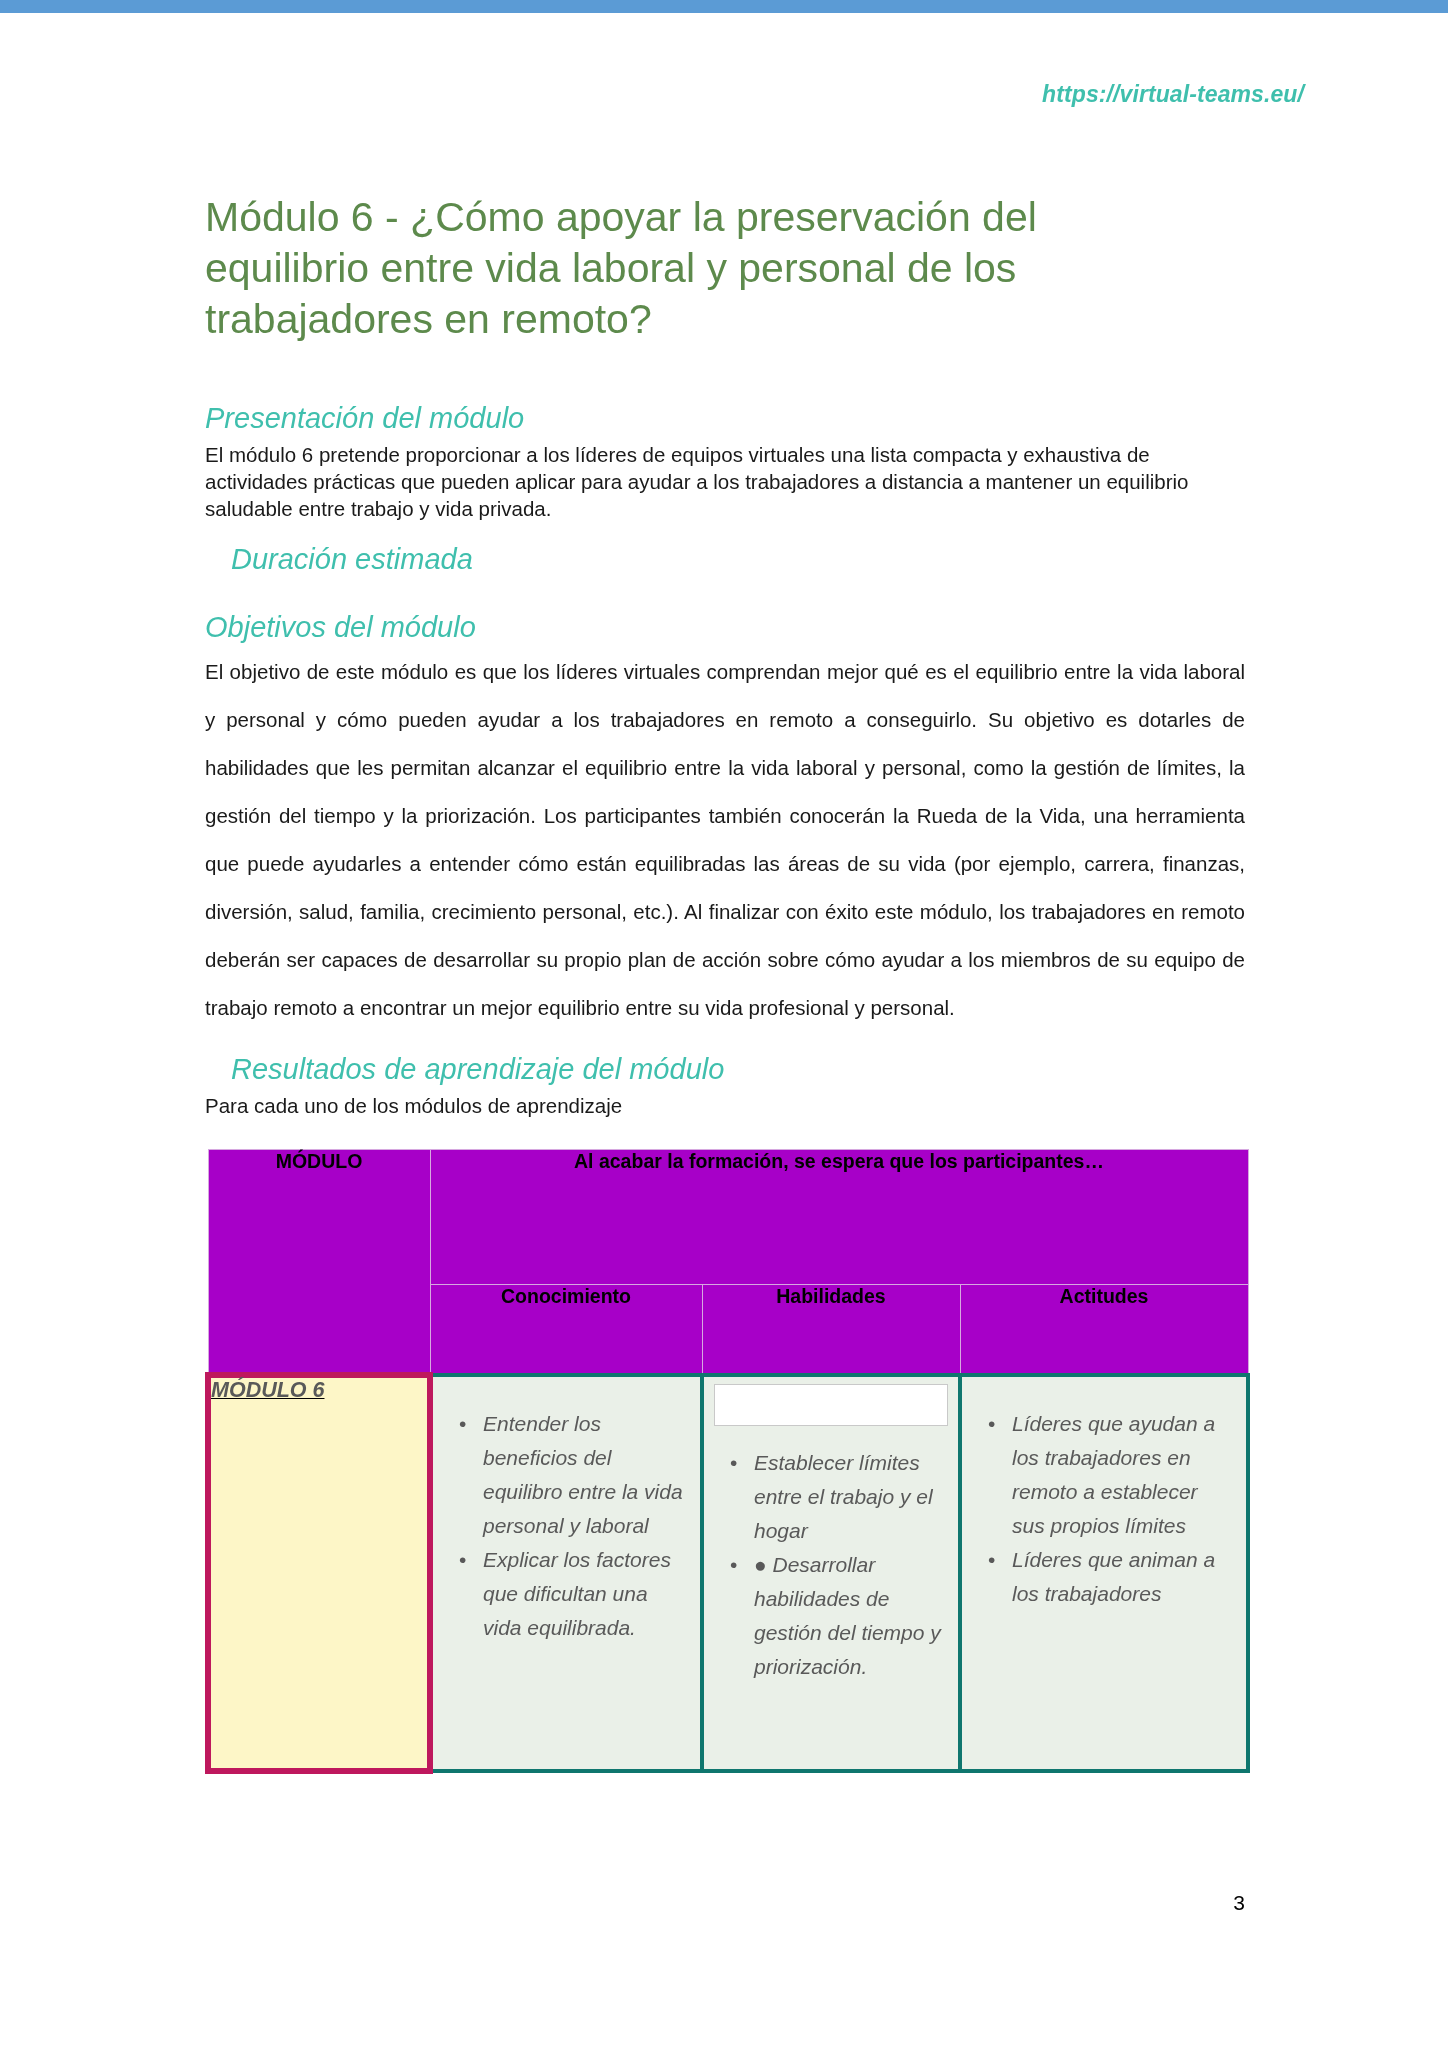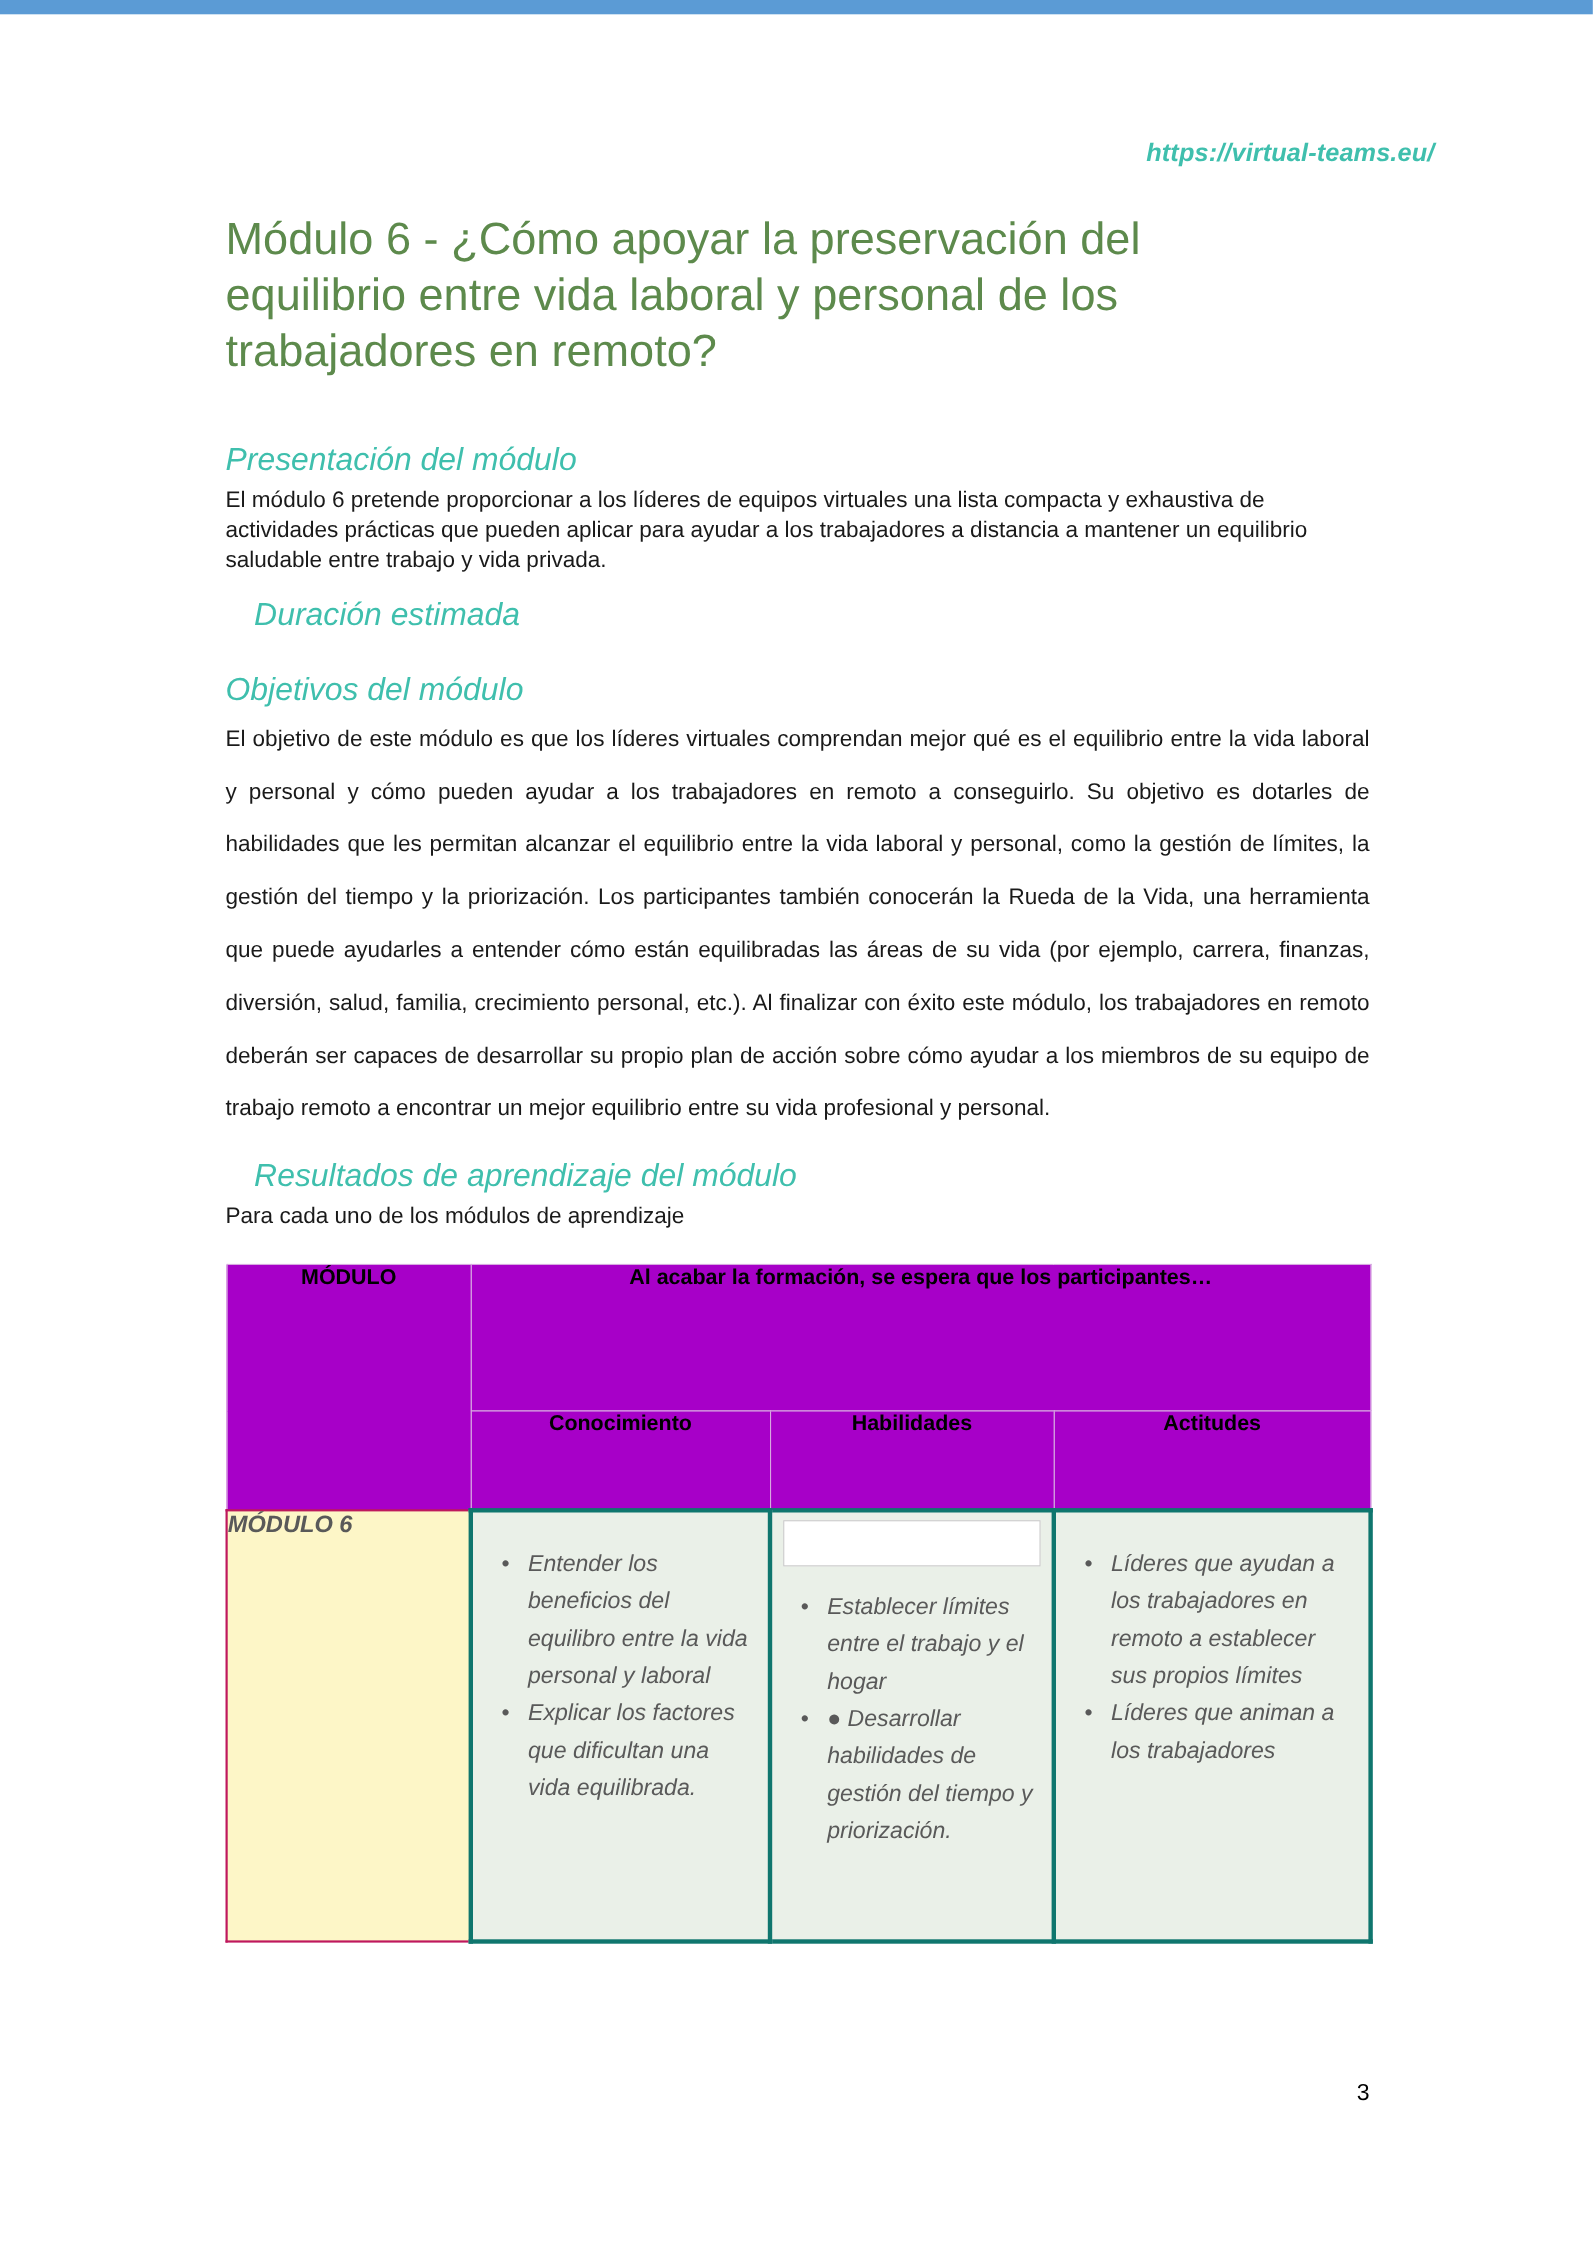--- a/index.html
+++ b/index.html
@@ -130,21 +130,20 @@
   .site-url {
     position: absolute;
     right: 144px;
     top: 48px;
     color: #3fbfad;
     font-style: italic;
     font-weight: bold;
     font-size: 23px;
     letter-spacing: 0.1px;
     white-space: nowrap;
-    margin-top: 44px;
   }
 
   
   .content {
     position: absolute;
     left: 205px;
     top: 192px;
     width: 1040px;
   }
 
@@ -212,21 +211,22 @@
     padding-top: 22px;
   }
   .th-sub {
     height: 78px;
     vertical-align: middle;
   }
   .cell-module {
     background: #fdf6c7;
     height: 390px;
     padding: 16px 0 0 24px;
-    border: 2px solid #be185d;
+    border: 6px solid #be185d;
+    text-decoration: underline;
   }
   .module-label {
     color: #595959;
     font-style: italic;
     font-weight: bold;
     font-size: 21.5px;
   }
   .cell-list {
     background: #eaf0e8;
     border: 4px solid #0f766e;

